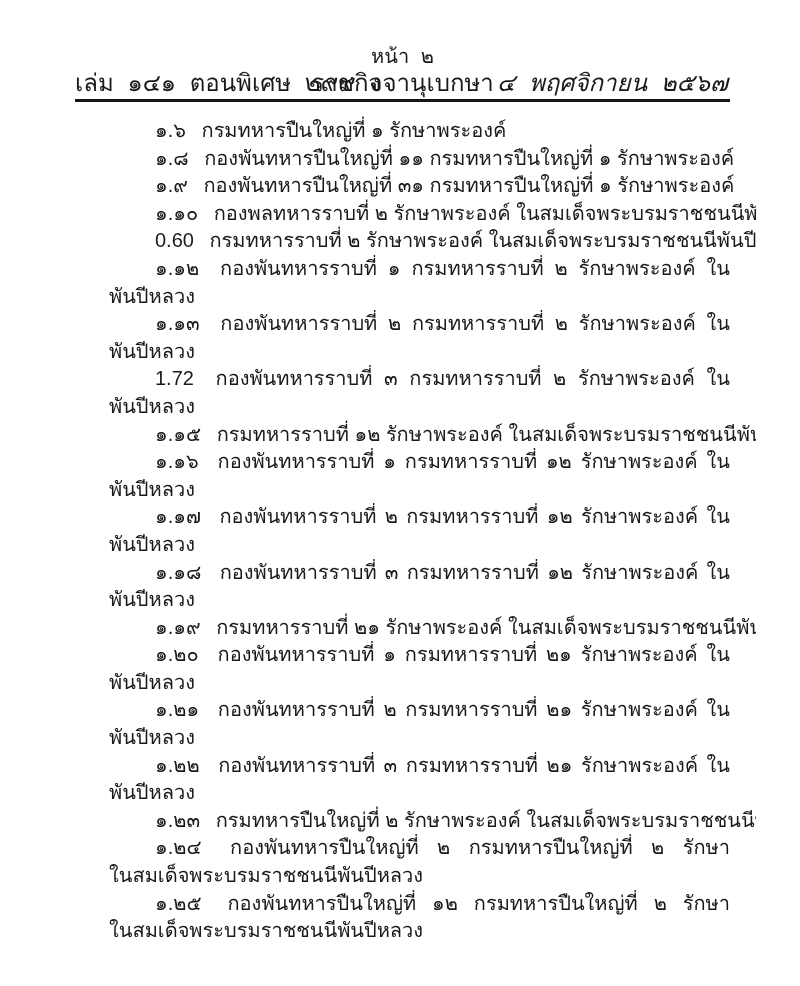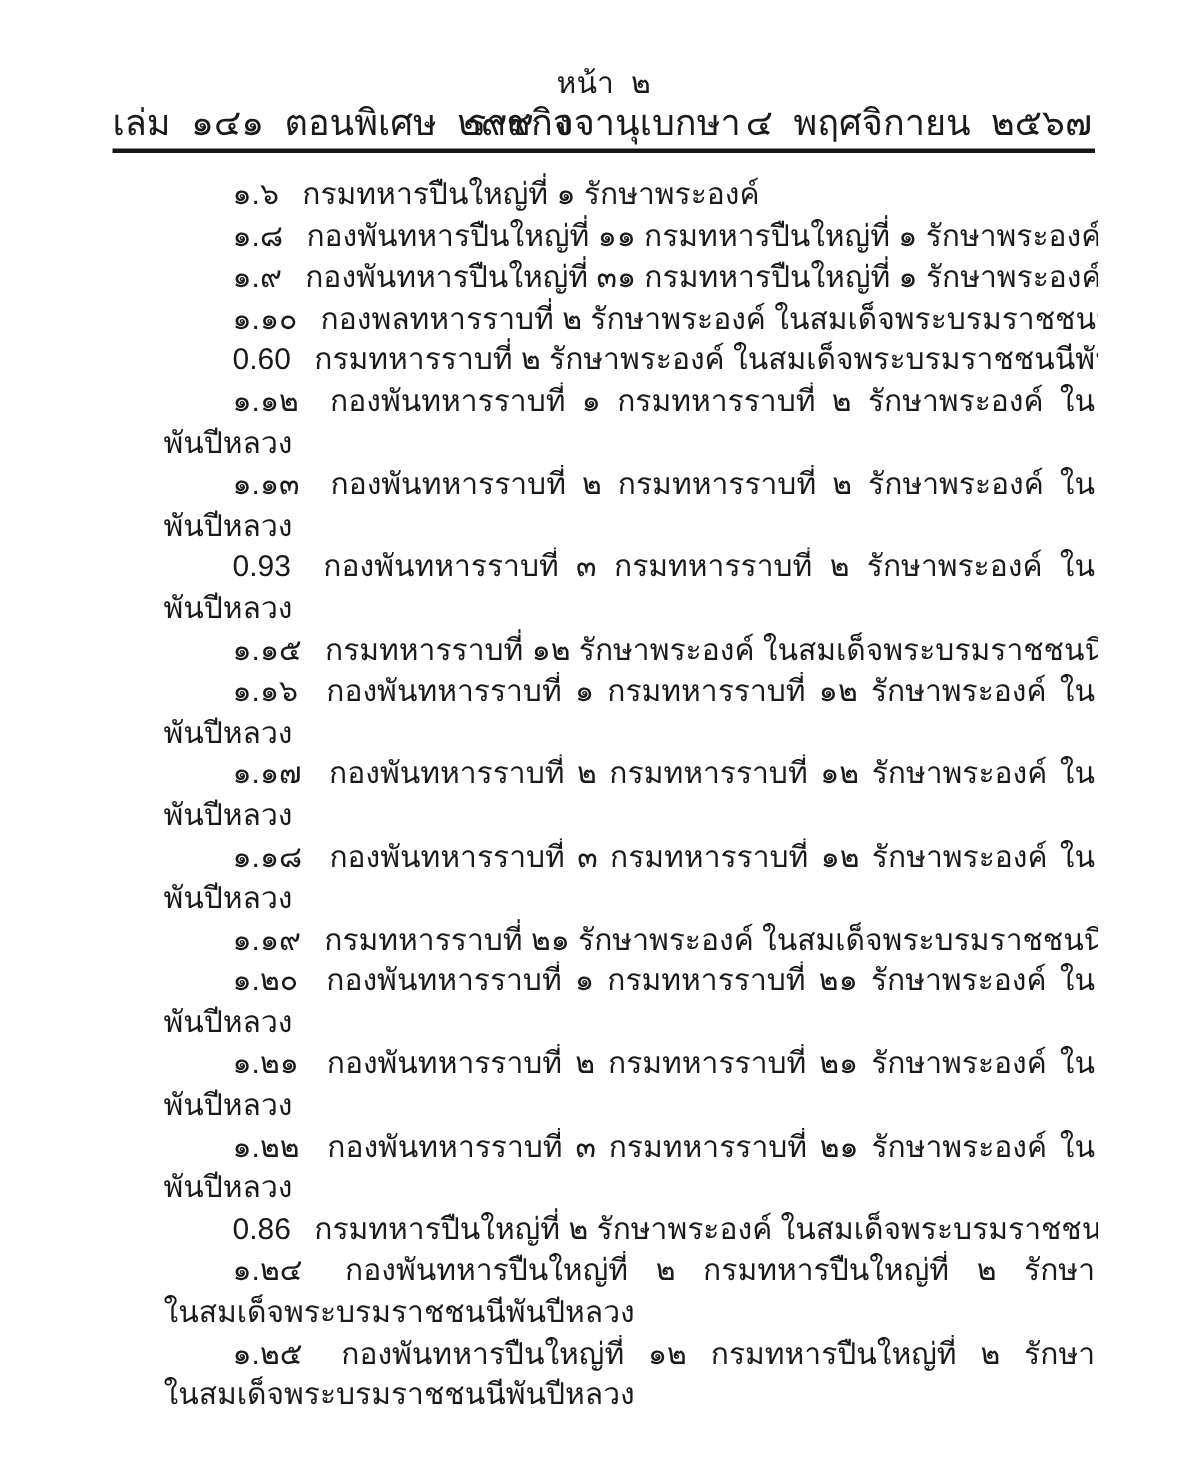--- a/index.html
+++ b/index.html
@@ -12,20 +12,21 @@
     background:var(--bg);
   }
   .page{
     position:relative;
     width:732px;
     height:986px;
     background:var(--bg);
     color:var(--ink);
     font-family:"Liberation Sans","DejaVu Sans",sans-serif;
     overflow:hidden;
+    padding-left:24px;
   }
   
   .pageno{
     position:absolute;
     top:44px;
     left:75px;
     width:655px;
     text-align:center;
     font-size:20px;
     line-height:24px;
@@ -54,20 +55,21 @@
     top:0;
     text-align:center;
     white-space:nowrap;
   }
   .m-right{
     position:absolute;
     right:2px;
     top:0;
     word-spacing:7px;
     white-space:nowrap;
+    font-style:italic;
   }
   .rule{
     position:absolute;
     top:99px;
     left:75px;
     width:655px;
     height:0;
     border-top:3px solid #161616;
   }
   
@@ -118,36 +120,36 @@
   <div class="list">
       <div class="l1"><span class="no">๑.๖</span> <span>กรมทหารปืนใหญ่ที่ ๑ รักษาพระองค์</span></div>
       <div class="l1"><span class="no">๑.๘</span> <span>กองพันทหารปืนใหญ่ที่ ๑๑ กรมทหารปืนใหญ่ที่ ๑ รักษาพระองค์</span></div>
       <div class="l1"><span class="no">๑.๙</span> <span>กองพันทหารปืนใหญ่ที่ ๓๑ กรมทหารปืนใหญ่ที่ ๑ รักษาพระองค์</span></div>
       <div class="l1"><span class="no">๑.๑๐</span> <span>กองพลทหารราบที่ ๒ รักษาพระองค์ ในสมเด็จพระบรมราชชนนีพันปีหลวง</span></div>
       <div class="l1"><span class="no">0.60</span> <span>กรมทหารราบที่ ๒ รักษาพระองค์ ในสมเด็จพระบรมราชชนนีพันปีหลวง</span></div>
       <div class="l1 fill"><span class="no">๑.๑๒</span> <span>กองพันทหารราบที่ ๑ กรมทหารราบที่ ๒ รักษาพระองค์ ในสมเด็จพระบรมราชชนนี</span></div>
       <div class="l2">พันปีหลวง</div>
       <div class="l1 fill"><span class="no">๑.๑๓</span> <span>กองพันทหารราบที่ ๒ กรมทหารราบที่ ๒ รักษาพระองค์ ในสมเด็จพระบรมราชชนนี</span></div>
       <div class="l2">พันปีหลวง</div>
-      <div class="l1 fill"><span class="no">0.93</span> <span>กองพันทหารราบที่ ๓ กรมทหารราบที่ ๒ รักษาพระองค์ ในสมเด็จพระบรมราชชนนี</span></div>
+      <div class="l1 fill"><span class="no">1.72</span> <span>กองพันทหารราบที่ ๓ กรมทหารราบที่ ๒ รักษาพระองค์ ในสมเด็จพระบรมราชชนนี</span></div>
       <div class="l2">พันปีหลวง</div>
       <div class="l1"><span class="no">๑.๑๕</span> <span>กรมทหารราบที่ ๑๒ รักษาพระองค์ ในสมเด็จพระบรมราชชนนีพันปีหลวง</span></div>
       <div class="l1 fill"><span class="no">๑.๑๖</span> <span>กองพันทหารราบที่ ๑ กรมทหารราบที่ ๑๒ รักษาพระองค์ ในสมเด็จพระบรมราชชนนี</span></div>
       <div class="l2">พันปีหลวง</div>
       <div class="l1 fill"><span class="no">๑.๑๗</span> <span>กองพันทหารราบที่ ๒ กรมทหารราบที่ ๑๒ รักษาพระองค์ ในสมเด็จพระบรมราชชนนี</span></div>
       <div class="l2">พันปีหลวง</div>
       <div class="l1 fill"><span class="no">๑.๑๘</span> <span>กองพันทหารราบที่ ๓ กรมทหารราบที่ ๑๒ รักษาพระองค์ ในสมเด็จพระบรมราชชนนี</span></div>
       <div class="l2">พันปีหลวง</div>
       <div class="l1"><span class="no">๑.๑๙</span> <span>กรมทหารราบที่ ๒๑ รักษาพระองค์ ในสมเด็จพระบรมราชชนนีพันปีหลวง</span></div>
       <div class="l1 fill"><span class="no">๑.๒๐</span> <span>กองพันทหารราบที่ ๑ กรมทหารราบที่ ๒๑ รักษาพระองค์ ในสมเด็จพระบรมราชชนนี</span></div>
       <div class="l2">พันปีหลวง</div>
       <div class="l1 fill"><span class="no">๑.๒๑</span> <span>กองพันทหารราบที่ ๒ กรมทหารราบที่ ๒๑ รักษาพระองค์ ในสมเด็จพระบรมราชชนนี</span></div>
       <div class="l2">พันปีหลวง</div>
       <div class="l1 fill"><span class="no">๑.๒๒</span> <span>กองพันทหารราบที่ ๓ กรมทหารราบที่ ๒๑ รักษาพระองค์ ในสมเด็จพระบรมราชชนนี</span></div>
       <div class="l2">พันปีหลวง</div>
-      <div class="l1"><span class="no">0.86</span> <span>กรมทหารปืนใหญ่ที่ ๒ รักษาพระองค์ ในสมเด็จพระบรมราชชนนีพันปีหลวง</span></div>
+      <div class="l1"><span class="no">๑.๒๓</span> <span>กรมทหารปืนใหญ่ที่ ๒ รักษาพระองค์ ในสมเด็จพระบรมราชชนนีพันปีหลวง</span></div>
       <div class="l1 fill"><span class="no">๑.๒๔</span> <span>กองพันทหารปืนใหญ่ที่ ๒ กรมทหารปืนใหญ่ที่ ๒ รักษาพระองค์</span></div>
       <div class="l2">ในสมเด็จพระบรมราชชนนีพันปีหลวง</div>
       <div class="l1 fill"><span class="no">๑.๒๕</span> <span>กองพันทหารปืนใหญ่ที่ ๑๒ กรมทหารปืนใหญ่ที่ ๒ รักษาพระองค์</span></div>
       <div class="l2">ในสมเด็จพระบรมราชชนนีพันปีหลวง</div>
     </div>
 
 </div>
 
 </body></html>

